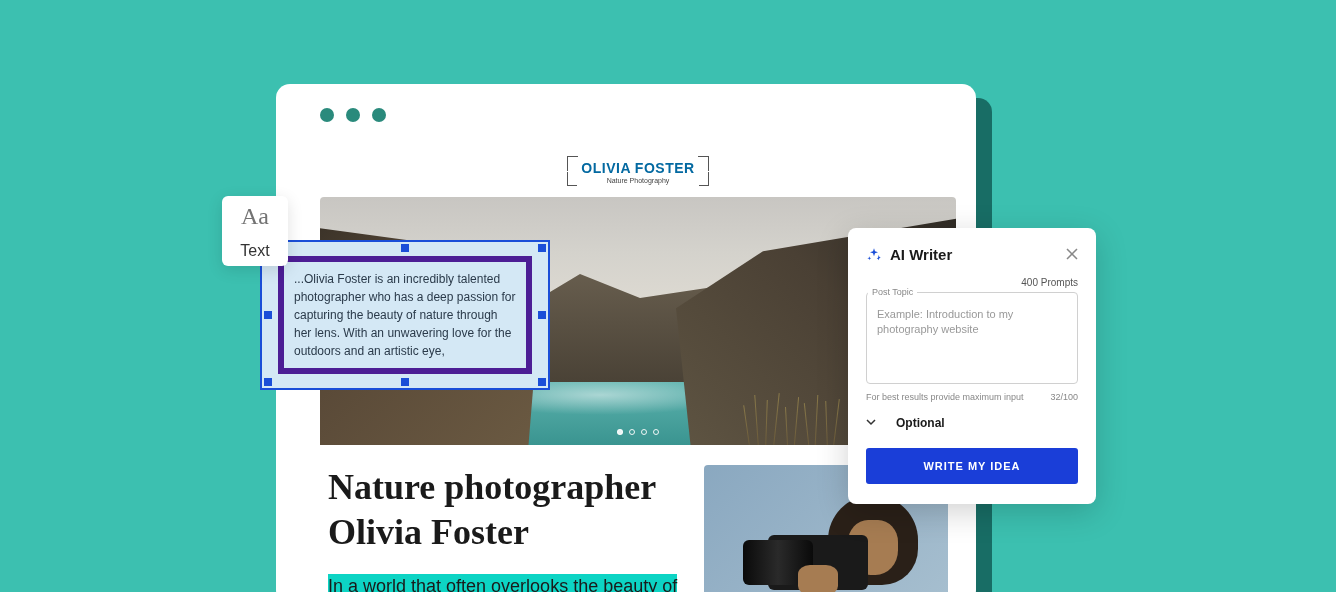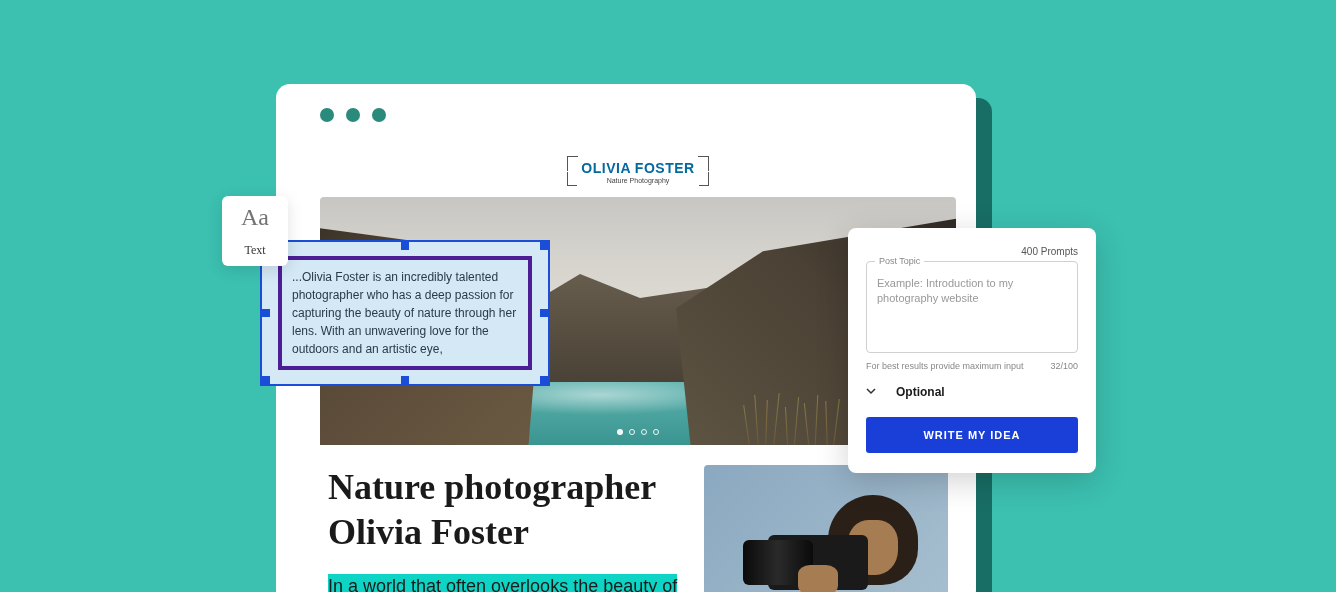--- a/index.html
+++ b/index.html
@@ -264,39 +264,38 @@
       align-items: center;
       justify-content: center;
       z-index: 5;
     }
     .text-tool-icon {
       font-size: 24px;
       color: #737373;
       font-family: Georgia, serif;
     }
     .text-tool-label {
-      font-size: 12px;
+      font-size: 16px;
       color: #333;
       margin-top: 12px;
-      font-family: Liberation Serif, serif;
     }
 
     
     .selected-textbox {
       position: absolute;
       left: 260px;
       top: 240px;
       width: 290px;
       background: #d4e8f5;
       border: 2px solid #1a4ed8;
       z-index: 3;
       padding: 14px 16px;
     }
     .inner-selection {
-      border: 4px solid #4c1d95;
+      border: 6px solid #4c1d95;
       padding: 8px 10px;
       position: relative;
     }
     .handle {
       position: absolute;
       width: 8px; height: 8px;
       background: #1a4ed8;
     }
     .h-tl { top: -18px; left: -20px; }
     .h-tm { top: -18px; left: 50%; margin-left: -4px; }
@@ -357,21 +356,21 @@
     }
     .topic-field {
       border: 1px solid #d0d0d0;
       border-radius: 4px;
       position: relative;
       padding: 14px 10px 10px 10px;
       height: 92px;
     }
     .topic-label {
       position: absolute;
-      top: -6px; left: 8px;
+      top: -6px; left: 1px;
       background: #fff;
       padding: 0 4px;
       font-size: 9px;
       color: #888;
     }
     .topic-placeholder {
       font-size: 11px;
       color: #999;
       line-height: 1.4;
     }
@@ -492,20 +491,33 @@
     <div class="handle h-ml"></div>
     <div class="handle h-mr"></div>
     <div class="handle h-bl"></div>
     <div class="handle h-bm"></div>
     <div class="handle h-br"></div>
     <div class="textbox-content">...Olivia Foster is an incredibly talented photographer who has a deep passion for capturing the beauty of nature through her lens. With an unwavering love for the outdoors and an artistic eye,</div>
   </div>
 </div>
 
 <div class="ai-panel">
+  <div class="ai-header">
+    <div class="ai-title-group">
+      <svg class="sparkle-icon" viewBox="0 0 24 24" fill="currentColor">
+        <path d="M12 2l1.5 4.5L18 8l-4.5 1.5L12 14l-1.5-4.5L6 8l4.5-1.5L12 2zm7 10l.9 2.7L22 16l-2.1.9L19 20l-.9-2.1L16 17l2.1-.9L19 12zM5 14l.7 2.1L8 17l-2.3.7L5 20l-.7-2.3L2 17l2.3-.9L5 14z"></path>
+      </svg>
+      <div class="ai-title">AI Writer</div>
+    </div>
+    <div class="close-x">
+      <svg width="12" height="12" viewBox="0 0 12 12" stroke="currentColor" stroke-width="1.5" fill="none">
+        <path d="M1 1l10 10M11 1L1 11"></path>
+      </svg>
+    </div>
+  </div>
   <div class="prompts-count">400 Prompts</div>
   <div class="topic-field">
     <div class="topic-label">Post Topic</div>
     <div class="topic-placeholder">Example: Introduction to my photography website</div>
   </div>
   <div class="helper-row">
     <span>For best results provide maximum input</span>
     <span>32/100</span>
   </div>
   <div class="optional-row">

